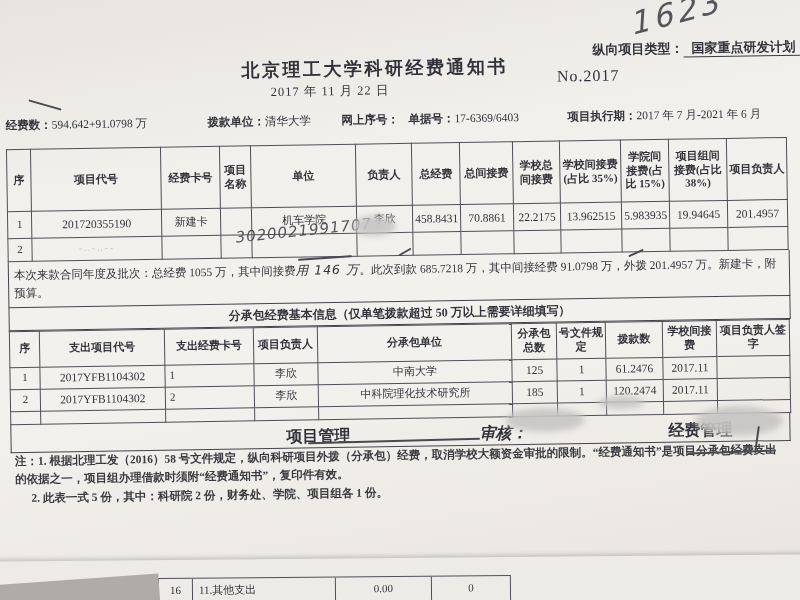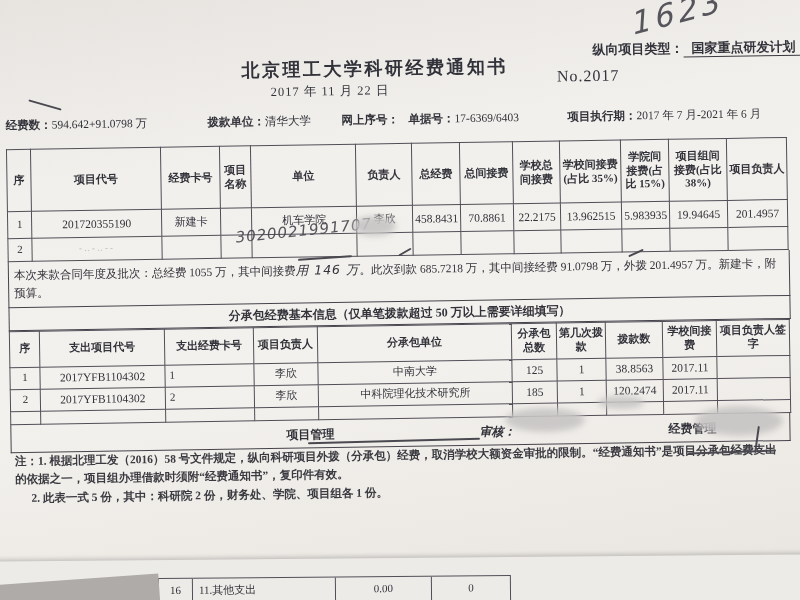--- a/index.html
+++ b/index.html
@@ -35,21 +35,21 @@
   .boxed{border-top:none;background:transparent;}
   .summary{width:770px;padding:3px 5px 4px 5px;font-size:11.5px;line-height:1.55;text-align:left;
            min-height:37px;}
   .hw-inline{font-family:"DejaVu Sans",sans-serif;font-style:italic;font-size:12.5px;letter-spacing:1px;}
   .sect{width:770px;padding:3px 5px;font-size:12px;font-weight:bold;text-align:center;height:16px;}
   .t2{border-top:none;}
   .t2 thead tr{height:36px;}
   .t2 .dr{height:22px;} .t2 .er{height:13px;}
   .cell-left{text-align:left;padding-left:4px;}
   .footerband{position:relative;width:778px;height:27px;border:1.5px solid #45424b;border-top:none;}
-  .footerband span{position:absolute;top:6px;font-size:12px;font-weight:bold;}
+  .footerband span{position:absolute;top:6px;font-size:16px;font-weight:bold;}
   
   .notes{font-size:11.5px;line-height:1.6;font-weight:bold;color:#3a3a40;}
   .note2{padding-left:16px;}
   
   .faint{color:#c3c0bb;font-size:9px;letter-spacing:2px;}
   
   .hw-unit{font-family:"DejaVu Sans",sans-serif;font-style:italic;font-size:15px;color:#45444c;
            transform:rotate(-5deg);letter-spacing:1px;opacity:.9;}
   
   .sheet2{position:absolute;left:-10px;top:558px;width:820px;height:70px;
@@ -176,36 +176,36 @@
             <col style="width:73px">
           </colgroup>
         <thead>
             <tr>
           <th>序</th>
           <th>支出项目代号</th>
           <th>支出经费卡号</th>
           <th>项目负责人</th>
           <th>分承包单位</th>
           <th>分承包总数</th>
-          <th>第几次拨款</th>
+          <th>号文件规定</th>
           <th>拨款数</th>
           <th>学校间接费</th>
           <th>项目负责人签字</th>
         </tr>
           </thead>
         <tbody>
           <tr class="dr">
             <td>1</td>
             <td class="num">2017YFB1104302</td>
             <td class="cell-left">1</td>
             <td>李欣</td>
             <td>中南大学</td>
             <td class="num">125</td>
             <td class="num">1</td>
-            <td class="num">38.8563</td>
+            <td class="num">61.2476</td>
             <td class="num">2017.11</td>
             <td></td>
           </tr>
           <tr class="dr">
             <td>2</td>
             <td class="num">2017YFB1104302</td>
             <td class="cell-left">2</td>
             <td>李欣</td>
             <td>中科院理化技术研究所</td>
             <td class="num">185</td>

